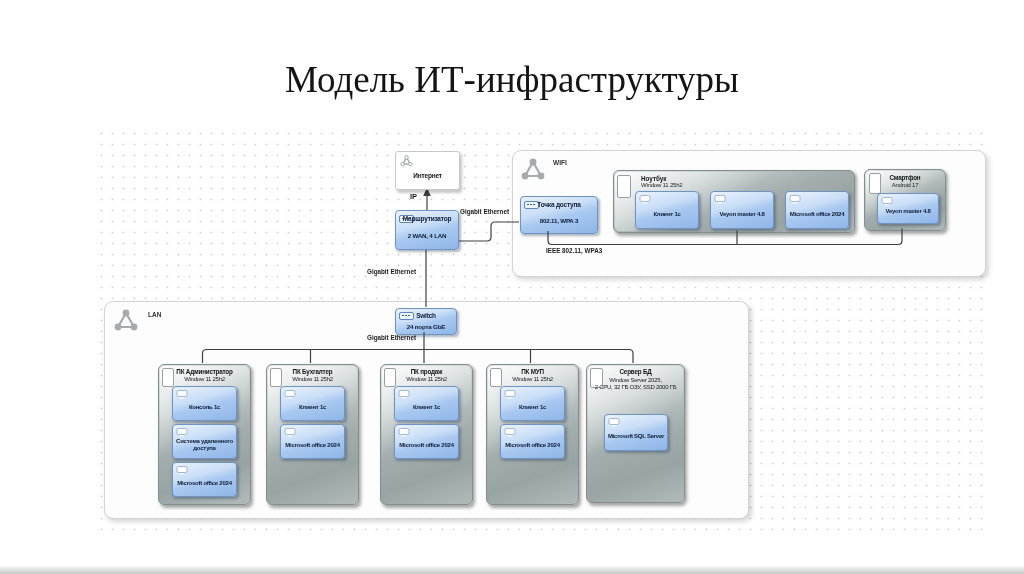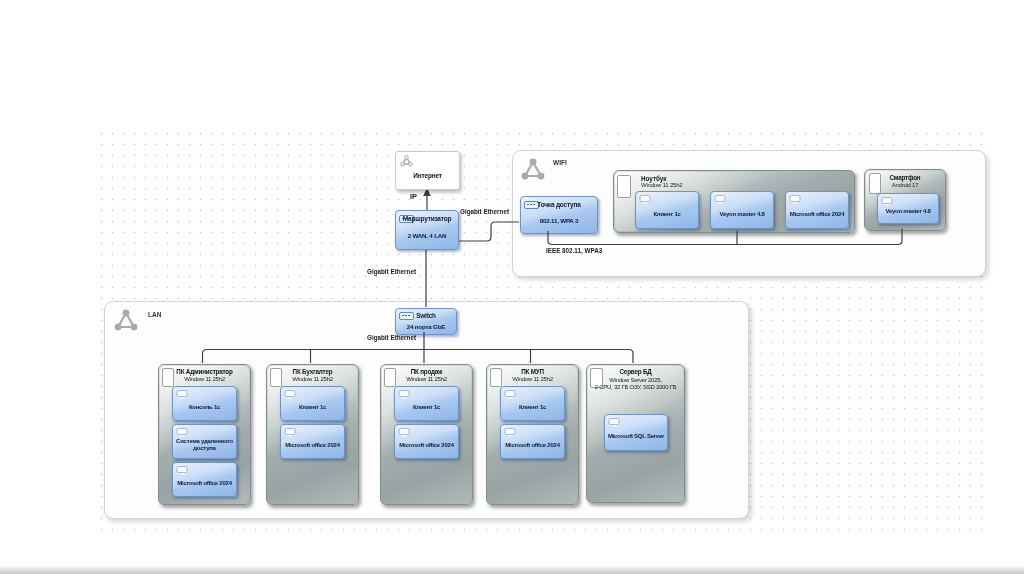--- a/index.html
+++ b/index.html
@@ -51,20 +51,21 @@
         box-shadow:2px 2.5px 3px rgba(0,0,0,0.22);}
   .hd-left{position:absolute;left:27px;top:4px;text-align:left;}
   .hd-left .l1{display:block;font-size:6.3px;font-weight:bold;color:#141414;white-space:nowrap;}
   .hd-left .l2{display:block;font-size:6px;color:#1c1c1c;white-space:nowrap;letter-spacing:-0.2px;}
 </style>
 </head>
 <body>
 
 <div class="page">
 
+  <div class="title">Модель ИТ-инфраструктуры</div>
   <div class="canvas"></div>
 
   <div class="group" style="left:512px;top:150px;width:472px;height:125px">
     <span class="net-icon" style="left:7px;top:6px">
       <svg width="26" height="25" viewBox="0 0 26 25">
           <path d="M13 5 L5 19 M13 5 L21 19 M5 19 L21 19" stroke="#a6acac" stroke-width="2.2" fill="none"></path>
           <circle cx="13" cy="5" r="3.4" fill="#a6acac"></circle>
           <circle cx="5" cy="19" r="3.4" fill="#a6acac"></circle>
           <circle cx="21" cy="19" r="3.4" fill="#a6acac"></circle>
         </svg>

